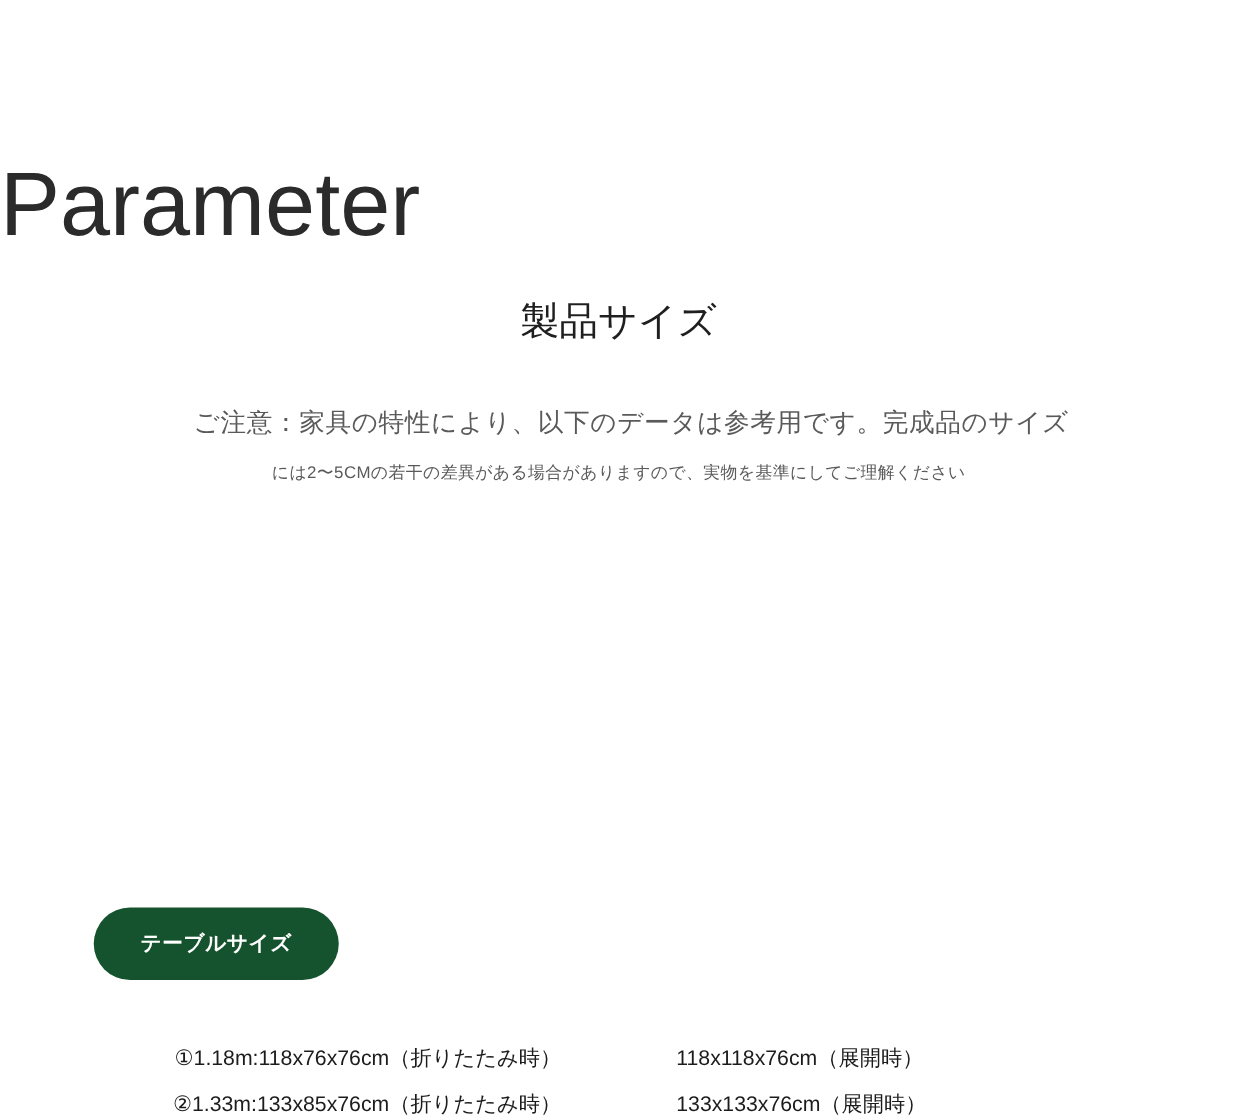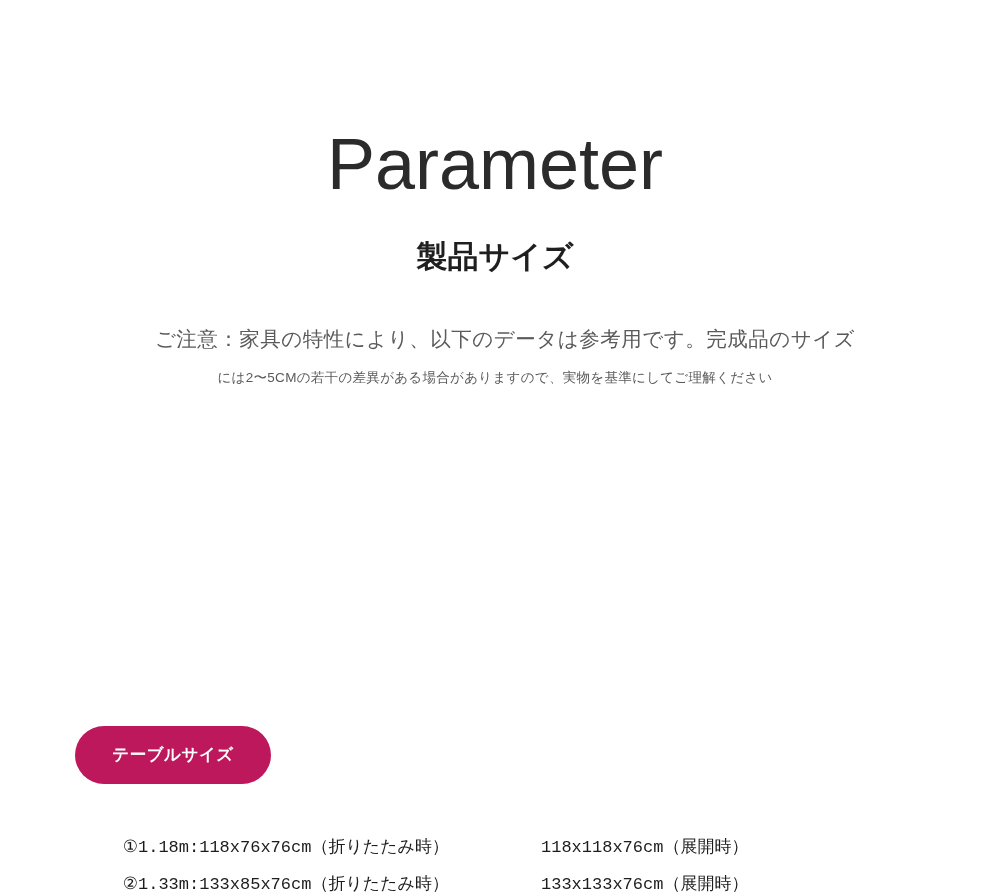--- a/index.html
+++ b/index.html
@@ -13,32 +13,32 @@
     font-family: "Liberation Sans", sans-serif;
     color: #222222;
     overflow: hidden;
   }
   .page {
     position: relative;
     width: 990px;
     height: 892px;
   }
   .title {
-    text-align: center;
+    text-align: left;
     font-size: 72px;
     line-height: 1;
     font-weight: 400;
     color: #2b2b2b;
     letter-spacing: 0px;
     margin-top: 128px;
   }
   .subtitle {
     text-align: center;
     font-size: 31px;
-    font-weight: 700;
+    font-weight: 400;
     color: #1f1f1f;
     margin-top: 36px;
   }
   .tagline {
     text-align: center;
     margin-top: 38px;
     color: #8d8d8d;
     font-size: 12.5px;
     line-height: 22px;
     font-weight: 400;
@@ -60,40 +60,39 @@
     margin-top: 12px;
     letter-spacing: 0.3px;
   }
   .pill {
     position: absolute;
     left: 75px;
     top: 598px;
     width: 196px;
     height: 58px;
     border-radius: 29px;
-    background: #be185d;
+    background: #14532d;
     color: #ffffff;
     display: flex;
     align-items: center;
     justify-content: center;
     font-size: 16.5px;
     font-weight: 700;
     letter-spacing: 0.5px;
   }
   .spec-table {
     position: absolute;
     left: 0;
     top: 707px;
     width: 990px;
   }
   .spec-row {
     display: flex;
     align-items: baseline;
     height: 37px;
-    font-family: Liberation Mono, monospace;
   }
   .spec-col-a {
     width: 449px;
     text-align: right;
     font-size: 17px;
     color: #1c1c1c;
     font-weight: 400;
     white-space: nowrap;
   }
   .spec-col-b {

